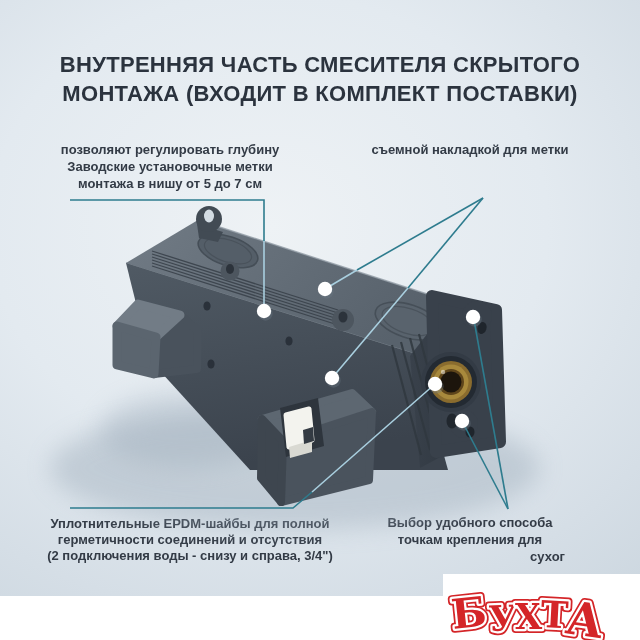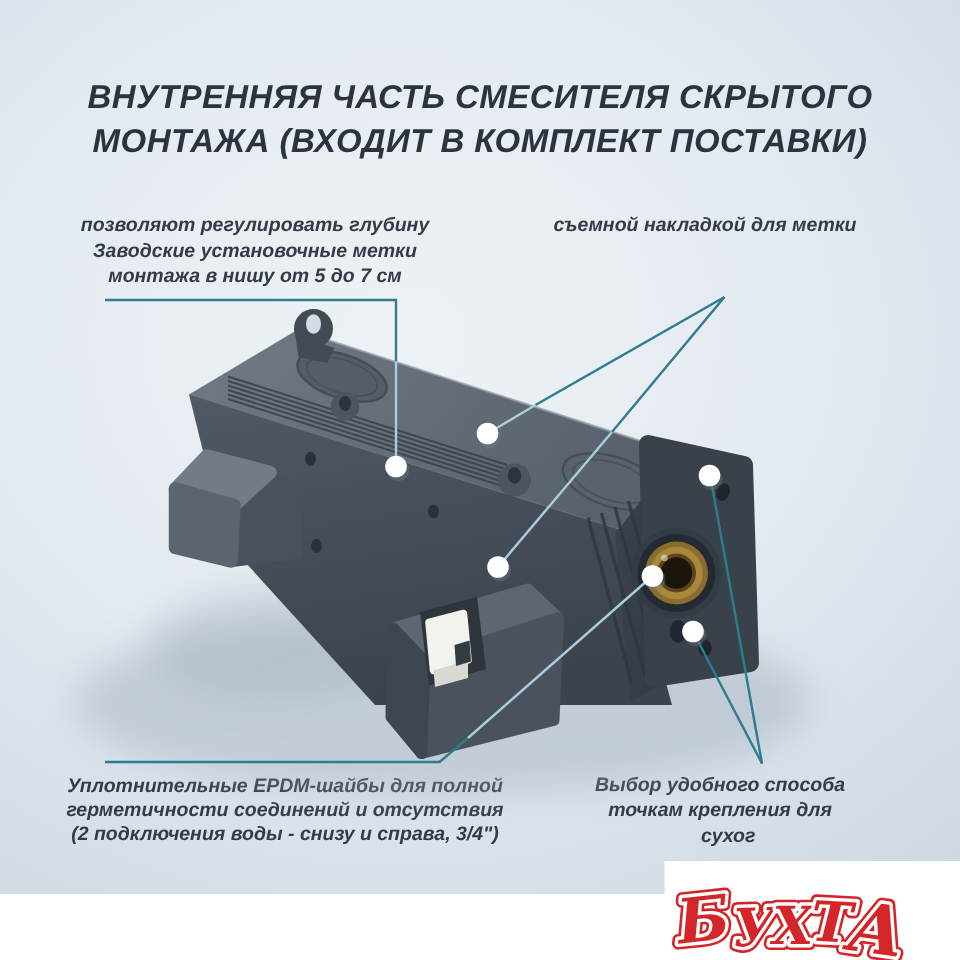--- a/index.html
+++ b/index.html
@@ -1,36 +1,35 @@
 <!DOCTYPE html>
 <html><head>
 <meta charset="utf-8">
 <style>
   html,body{margin:0;padding:0;}
   body{width:640px;height:640px;overflow:hidden;}
   .stage{
     position:relative;width:640px;height:596px;
     background:radial-gradient(ellipse 620px 520px at 42% 38%, #eef2f5 0%, #e3eaf0 45%, #d5dee6 75%, #c9d4dd 100%);
     font-family:"Liberation Sans", sans-serif;
-    font-style:italic;
   }
   .title{
     position:absolute;top:50px;left:0;width:640px;
     text-align:center;font-size:22px;line-height:29px;font-weight:800;
     color:#2b333e;letter-spacing:.3px;
   }
   .ann{
     position:absolute;font-size:13px;line-height:17px;font-weight:700;
     color:#333b46;text-align:center;
   }
   .ann.tl{top:141px;left:30px;width:280px;}
   .ann.tr{top:141px;left:340px;width:260px;}
   .ann.bl{top:516px;left:25px;width:330px;line-height:16px;}
-  .ann.br{top:514px;left:385px;width:190px;line-height:17px;}
-  .ann.br .cutline{text-align:center;padding-left:11px;}
+  .ann.br{top:514px;left:375px;width:190px;line-height:17px;}
+  .ann.br .cutline{text-align:right;padding-left:11px;}
   svg.product{position:absolute;left:0;top:0;}
   .watermark{
     position:absolute;left:443px;top:574px;width:197px;height:66px;
     background:#ffffff;
   }
   .wm-letter{
     font-family:"DejaVu Serif", serif;font-weight:bold;
   }
 </style>
 </head>

